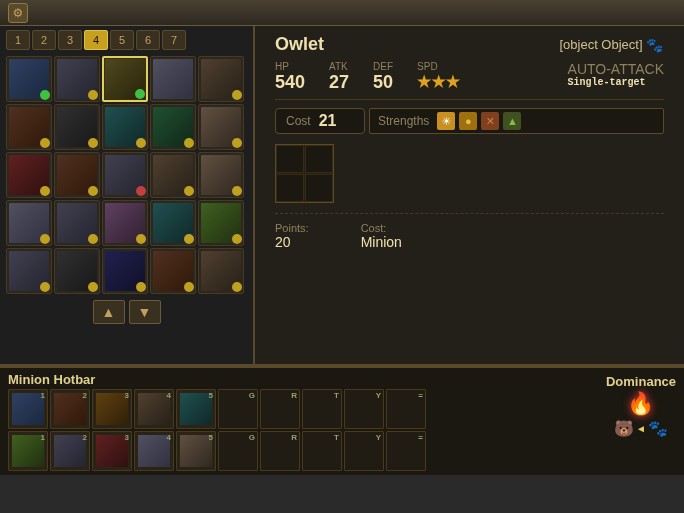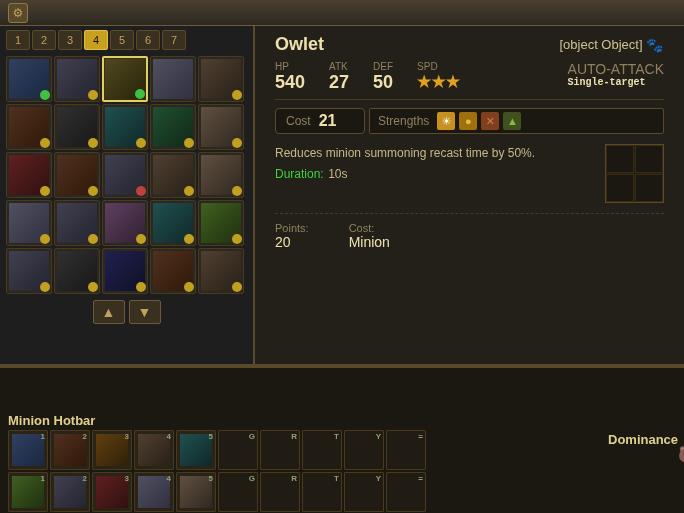--- a/index.html
+++ b/index.html
@@ -259,21 +259,21 @@
     }
     .desc-grid-cell {
       width: 28px; height: 28px;
       background: #1a1810;
       border: 1px solid #3a2a10;
     }
 
     
     .points-type-row {
       display: flex;
-      gap: 40px;
+      gap: 52px;
       border-top: 1px dashed #4a3a1a;
       padding-top: 8px;
     }
     .pt-item {}
     .pt-label { font-size: 11px; color: #908060; }
     .pt-value { font-size: 14px; color: #f0e0b0; }
 
     
     .bottom-section {
       background: #1a1810;
@@ -341,28 +341,27 @@
     .m-lime { background: linear-gradient(135deg, #406020 0%, #203010 100%); }
     .m-dark { background: linear-gradient(135deg, #303030 0%, #181818 100%); }
     .m-navy { background: linear-gradient(135deg, #202050 0%, #101028 100%); }
     .m-tan { background: linear-gradient(135deg, #504030 0%, #282018 100%); }
     .m-cream { background: linear-gradient(135deg, #605040 0%, #302820 100%); }
     .m-selected { background: linear-gradient(135deg, #504820 0%, #282408 100%); }
 
     .hotbar-bottom {
       display: flex;
       align-items: flex-start;
-      margin-top: 41px;
     }
     .hotbar-left { flex: 1; }
 
     .dominance-widget {
       width: 70px;
       display: flex;
-      flex-direction: row;
+      flex-direction: column;
       align-items: center;
       padding: 2px;
     }
     .dom-row-icons {
       display: flex;
       align-items: center;
       gap: 2px;
       margin-top: 2px;
     }
   </style>
@@ -541,27 +540,20 @@
         <span class="strengths-label">Strengths</span>
         <div class="strength-icon si-sun">☀</div>
         <div class="strength-icon si-moon">●</div>
         <div class="strength-icon si-x">✕</div>
         <div class="strength-icon si-up">▲</div>
       </div>
     </div>
 
 
     <div class="description-area">
-      <div class="desc-text">
-        <div class="desc-main">Reduces minion summoning recast time by 50%.</div>
-        <div style="margin-top:2px;">
-          <span class="desc-duration">Duration:</span>
-          <span class="desc-duration-val">10s</span>
-        </div>
-      </div>
       <div class="desc-grid">
         <div class="desc-grid-cell"></div>
         <div class="desc-grid-cell"></div>
         <div class="desc-grid-cell"></div>
         <div class="desc-grid-cell"></div>
       </div>
     </div>
 
     <div class="points-type-row">
       <div class="pt-item">

